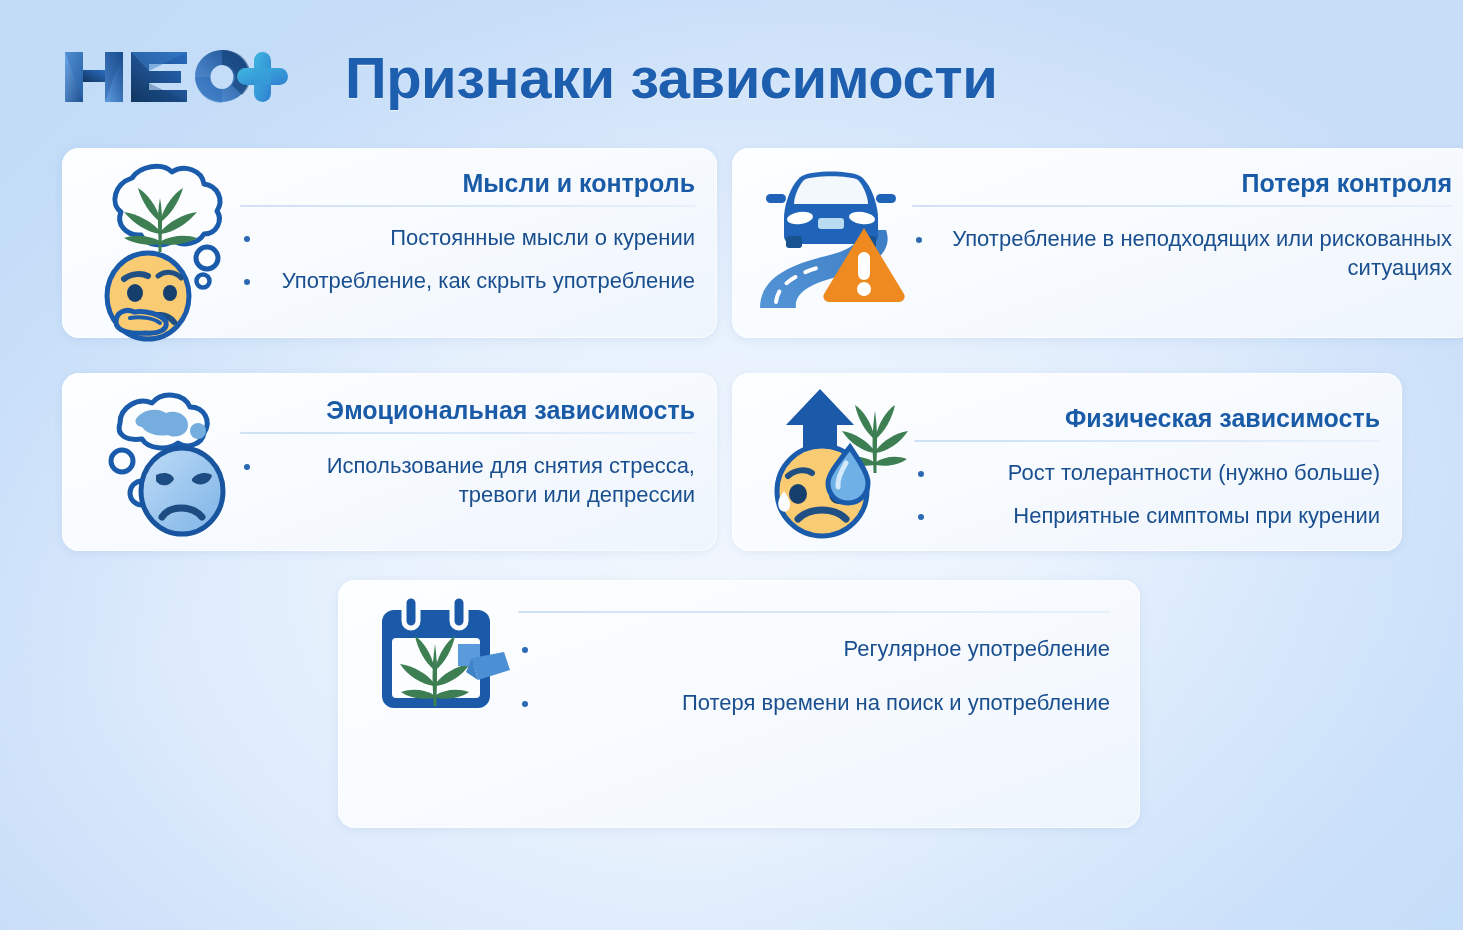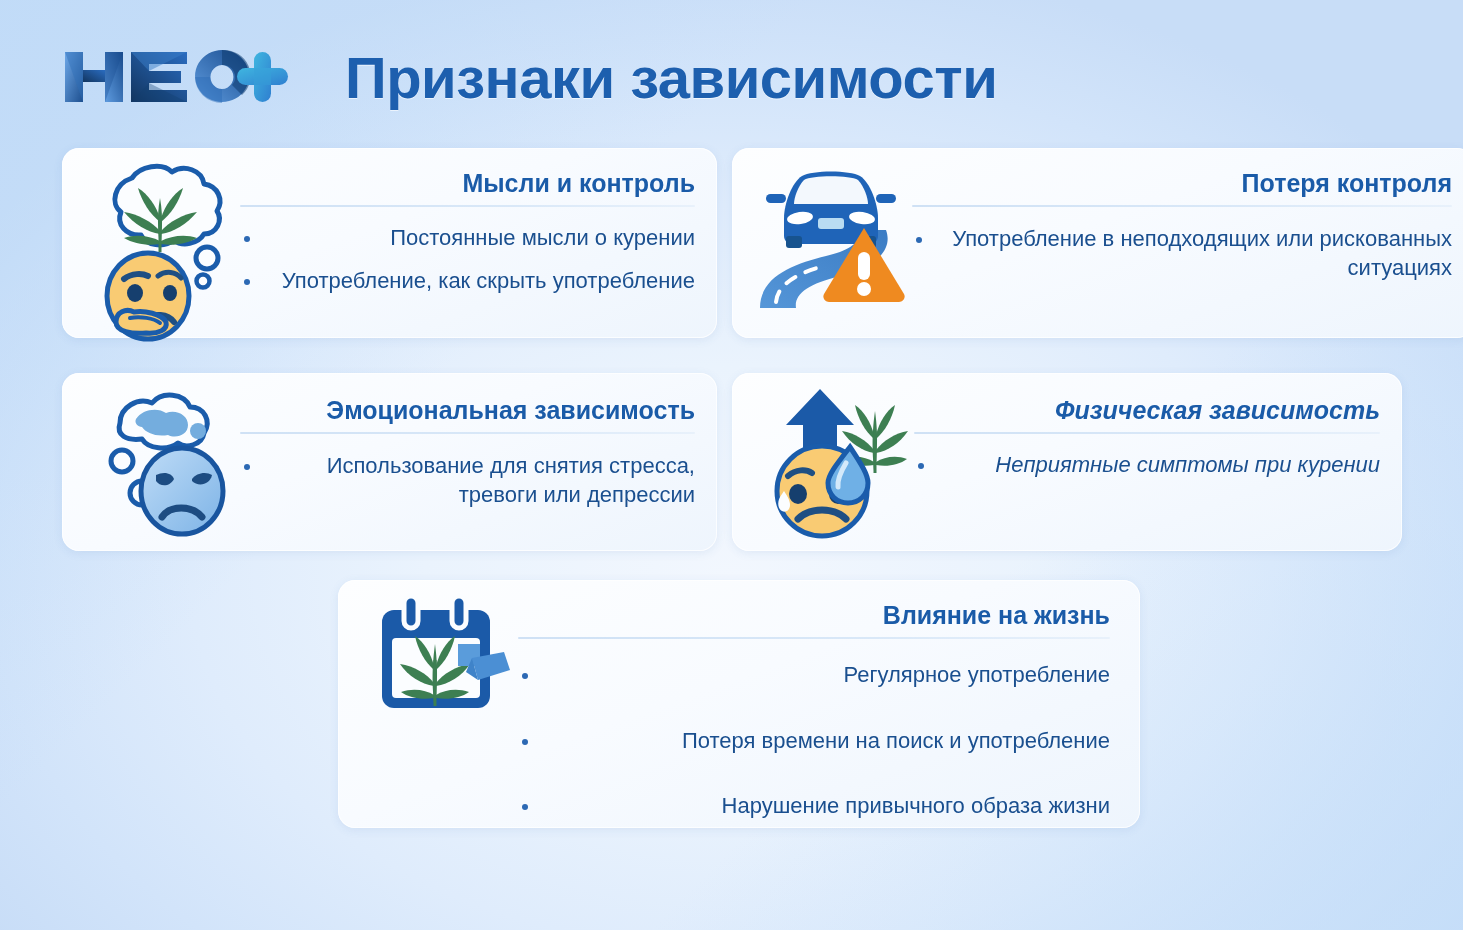--- a/index.html
+++ b/index.html
@@ -47,21 +47,21 @@
   .icon-wrap{position:absolute;}
   .body-wrap{position:absolute;text-align:right;}
 
   .c1 .icon-wrap{left:24px;top:14px;width:150px;height:172px;}
   .c1 .body-wrap{left:178px;top:22px;right:22px;}
   .c2 .icon-wrap{left:22px;top:8px;width:158px;height:160px;}
   .c2 .body-wrap{left:180px;top:22px;right:22px;}
   .c3 .icon-wrap{left:32px;top:14px;width:150px;height:152px;}
   .c3 .body-wrap{left:178px;top:24px;right:22px;}
   .c4 .icon-wrap{left:26px;top:8px;width:158px;height:160px;}
-  .c4 .body-wrap{left:182px;top:24px;right:22px;font-style:italic;}
+  .c4 .body-wrap{left:182px;top:32px;right:22px;}
   .c5 .icon-wrap{left:36px;top:14px;width:142px;height:122px;}
   .c5 .body-wrap{left:180px;top:22px;right:30px;}
 
   .card-title{
     font-size:25px;font-weight:bold;color:#1a5ba8;
     line-height:1.05;white-space:nowrap;
   }
   .divider{
     margin-top:9px;height:2px;
     background:linear-gradient(90deg,#cfe1f5 0%,#d9e8f8 60%,#e8f1fb 100%);
@@ -76,21 +76,21 @@
     content:"";position:absolute;left:4px;top:12px;
     width:6px;height:6px;border-radius:50%;background:#2c69b4;
   }
   .c1 .bullets{margin-top:17px;}
   .c1 .bullets li + li{margin-top:14px;}
   .c2 .bullets{margin-top:18px;}
   .c3 .bullets{margin-top:18px;}
   .c4 .bullets{margin-top:17px;}
   .c4 .bullets li + li{margin-top:14px;}
   .c5 .bullets{margin-top:22px;}
-  .c5 .bullets li + li{margin-top:37px;}
+  .c5 .bullets li + li{margin-top:25px;}
 
   svg{display:block;overflow:visible;}
 </style>
 </head>
 <body>
 
 <div class="page">
 
   <div class="header">
 
@@ -281,20 +281,21 @@
 
         <path d="M92,66 C104,84 110,94 110,102 C110,114 101,122 90,122
                  C79,122 70,114 70,102 C70,94 78,84 92,66 Z" fill="#6fb0e6" stroke="#1a5cab" stroke-width="5"></path>
         <path d="M88,82 C82,92 79,99 80,106" stroke="#d4e9fa" stroke-width="5" fill="none" stroke-linecap="round"></path>
       </svg>
     </div>
     <div class="body-wrap">
       <div class="card-title">Физическая зависимость</div>
       <div class="divider"></div>
       <ul class="bullets">
+        <li>Рост толерантности (нужно больше)</li>
         <li>Неприятные симптомы при курении</li>
       </ul>
     </div>
   </div>
 
   <div class="card c5">
     <div class="icon-wrap">
       <svg width="142" height="122" viewBox="0 0 142 122" aria-hidden="true">
 
         <rect x="8" y="16" width="108" height="98" rx="12" fill="#1b5aa8"></rect>
@@ -313,23 +314,21 @@
           <path d="M62,104 C74,106 87,104 95,98 C83,94 70,96 62,101 Z"></path>
         </g>
         <rect x="59.5" y="66" width="3" height="46" fill="#3d7f52"></rect>
 
         <path d="M84,50 L106,50 L106,72 L84,72 Z" fill="#5a9cdb"></path>
         <path d="M98,64 L130,58 L136,76 L104,86 Z" fill="#4b8fd4"></path>
         <path d="M98,64 L104,86 L92,78 Z" fill="#3f83c9"></path>
       </svg>
     </div>
     <div class="body-wrap">
-      <div class="card-title">Влияние на жизнь</div>
       <div class="divider"></div>
       <ul class="bullets">
         <li>Регулярное употребление</li>
         <li>Потеря времени на поиск и употребление</li>
-        <li>Нарушение привычного образа жизни</li>
       </ul>
     </div>
   </div>
 
 </div>
 
 </body></html>

